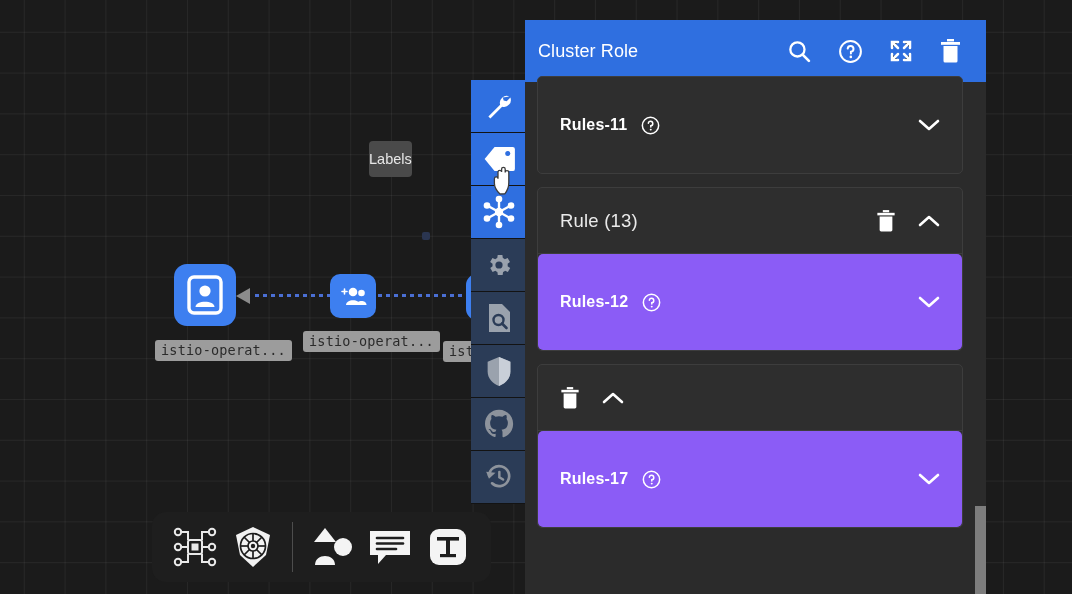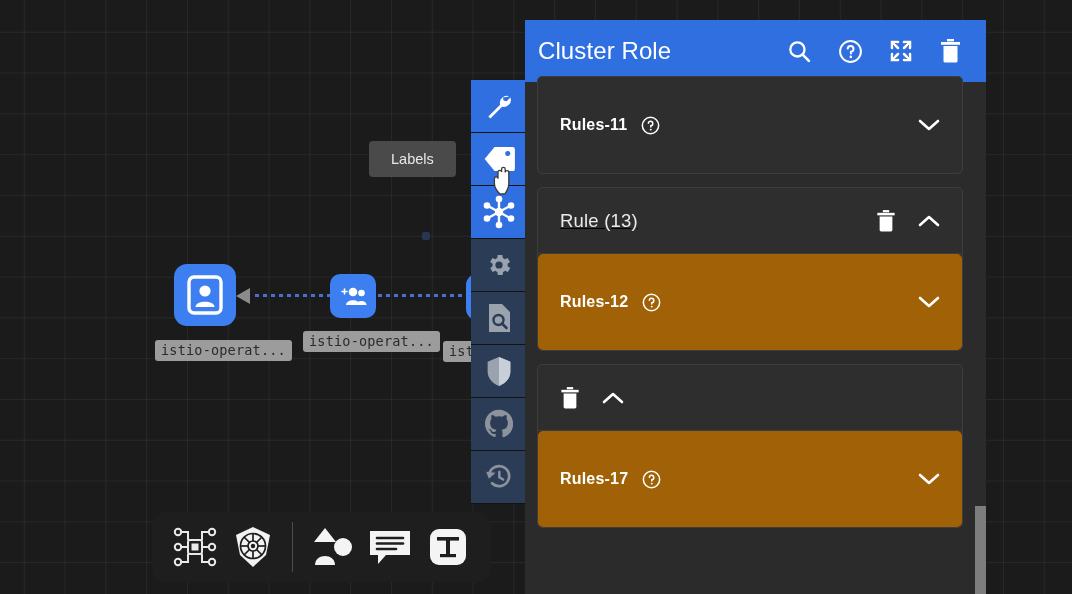--- a/index.html
+++ b/index.html
@@ -60,21 +60,21 @@
     background: #2a3550;
     border-radius: 2px;
   }
 
   
   .tooltip {
     position: absolute;
     background: #4a4a4a;
     color: #e8e8e8;
     font-size: 14.5px;
-    padding: 10px 22px;
+    padding: 10px 0;
     border-radius: 4px;
     white-space: nowrap;
   }
 
   
   .rail {
     position: absolute;
     left: 471px; top: 80px;
     width: 56px;
     display: flex; flex-direction: column;
@@ -121,21 +121,21 @@
     z-index: 10;
   }
   .panel-header {
     height: 62px;
     background: #2f6fe0;
     display: flex; align-items: center;
     padding: 0 24px 0 13px;
   }
   .panel-title {
     color: #ffffff;
-    font-size: 24px;
+    font-size: 18px;
     flex: 1;
     letter-spacing: 0.1px;
   }
   .panel-header-icons { display:flex; align-items:center; gap: 26px; }
   .panel-header-icons svg { display:block; }
 
   .panel-body {
     position: relative;
     height: 512px;
     padding: 0 23px 0 12px;
@@ -147,21 +147,20 @@
     border-radius: 5px;
     margin-bottom: 13px;
   }
   .card-nested { border-radius: 5px; }
 
   .rule-header {
     height: 66px;
     display: flex; align-items: center;
     padding: 0 22px 0 22px;
     border-bottom: 1px solid #3d3d3d;
-    text-decoration: underline;
   }
   .rule-title {
     flex: 1;
     color: #eaeaea;
     font-size: 18.5px;
     letter-spacing: 0.2px;
   }
   .rule-actions { display:flex; align-items:center; gap: 22px; }
 
   .rules-row {
@@ -172,21 +171,21 @@
   .rules-label {
     color: #ffffff;
     font-size: 16px;
     font-weight: bold;
     letter-spacing: 0.2px;
   }
   .help-ico { margin-left: 14px; display:flex; }
   .rules-spacer { flex: 1; }
 
   .subcard {
-    background: #a16207;
+    background: #8b5cf6;
     border: 1px solid #3d3d3d;
     border-radius: 5px;
     margin: 0;
   }
 
   .scrollbar-track {
     position: absolute;
     right: 0px; top: 62px;
     width: 11px; height: 512px;
     background: transparent;

